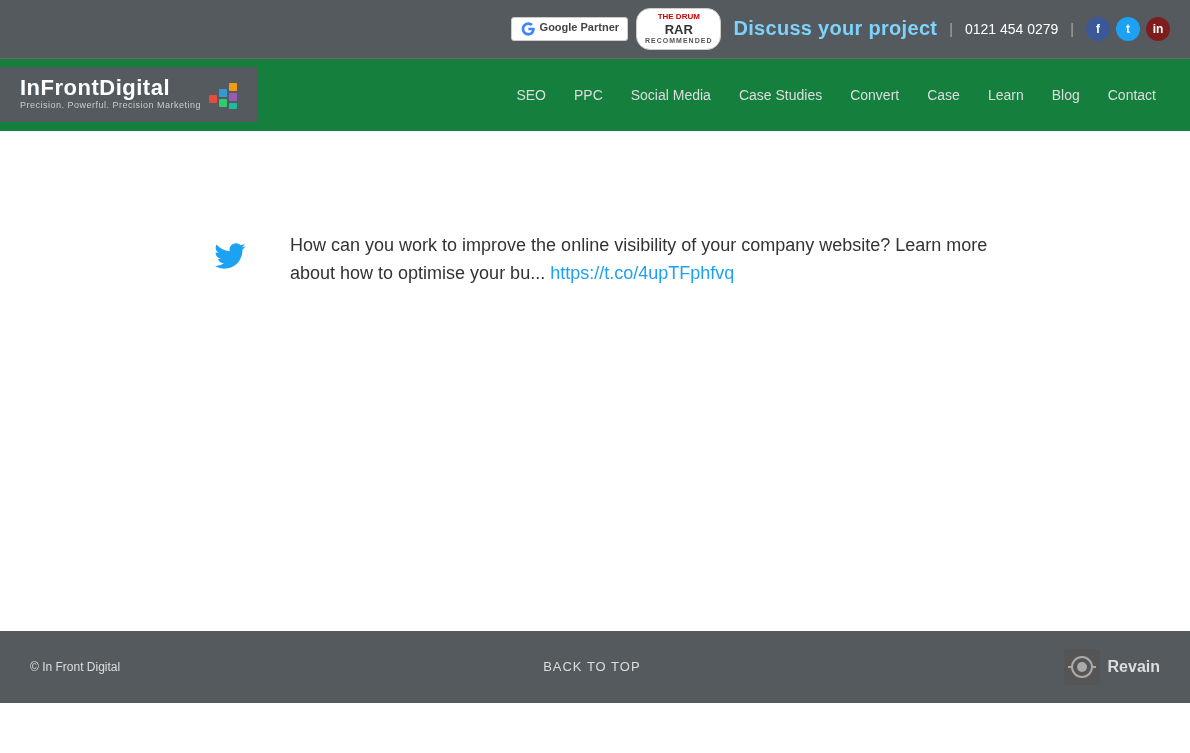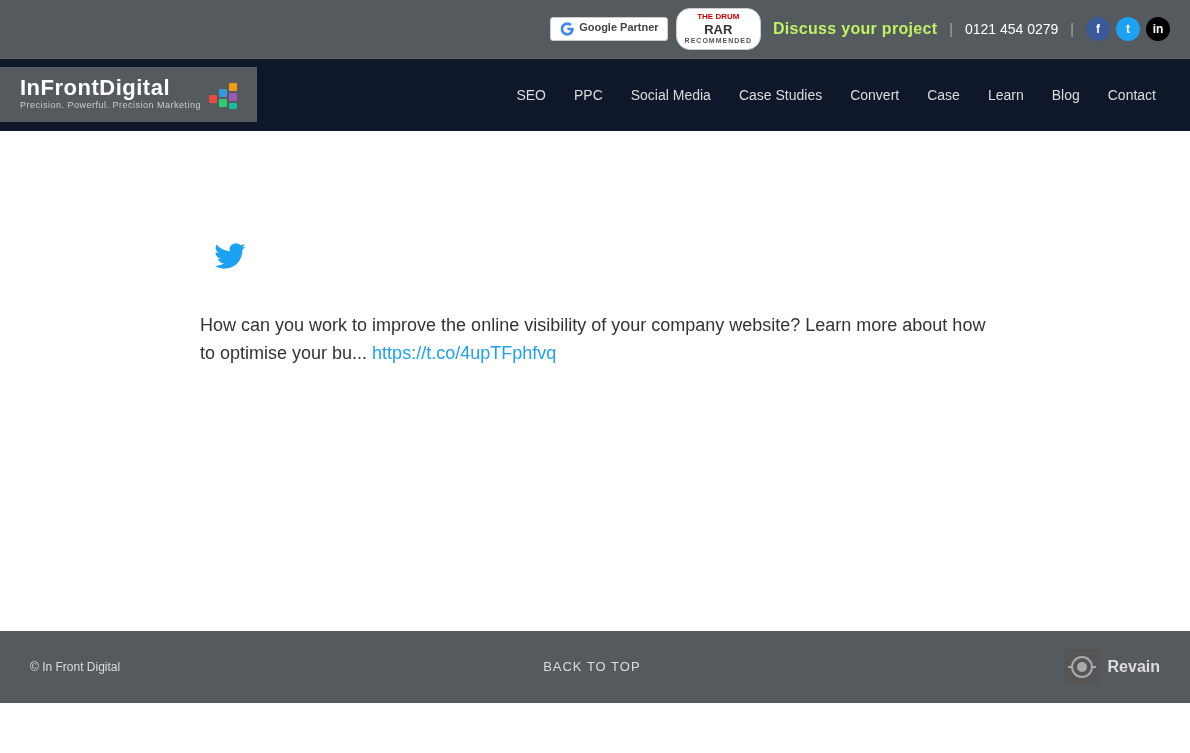--- a/index.html
+++ b/index.html
@@ -36,22 +36,22 @@
       border: 1px solid #ccc;
       border-radius: 14px;
       padding: 3px 8px;
       font-size: 10px;
       color: #333;
       font-weight: bold;
       line-height: 1.2;
       text-align: center;
     }
     .header-discuss {
-      color: #bef264;
-      font-size: 16px;
+      color: #7dd3fc;
+      font-size: 20px;
       font-weight: 600;
       letter-spacing: 0.3px;
       text-align: right;
     }
     .header-separator {
       color: #aaa;
       font-size: 14px;
     }
     .header-phone {
       color: #fff;
@@ -69,25 +69,25 @@
       border-radius: 50%;
       display: flex;
       align-items: center;
       justify-content: center;
       font-size: 12px;
       font-weight: bold;
       cursor: pointer;
     }
     .social-icon.facebook { background: #3b5998; color: #fff; }
     .social-icon.twitter { background: #1da1f2; color: #fff; }
-    .social-icon.linkedin { background: #000000; color: #fff; }
+    .social-icon.linkedin { background: #7f1d1d; color: #fff; }
 
     
     .header-nav {
-      background: #0f172a;
+      background: #15803d;
       display: flex;
       align-items: center;
       padding: 0 20px 0 0;
       border-top: 1px solid #666;
     }
     .logo-area {
       display: flex;
       align-items: center;
       padding: 10px 20px 10px 20px;
       background: #555a5e;
@@ -139,21 +139,20 @@
       min-height: 500px;
       padding: 40px 0;
     }
 
     
     .tweet-section {
       display: flex;
       align-items: flex-start;
       padding: 60px 200px;
       gap: 30px;
-      flex-direction: column;
     }
     .twitter-bird {
       flex-shrink: 0;
       width: 60px;
       height: 50px;
     }
     .tweet-text {
       font-size: 18px;
       color: #333;
       line-height: 1.6;

